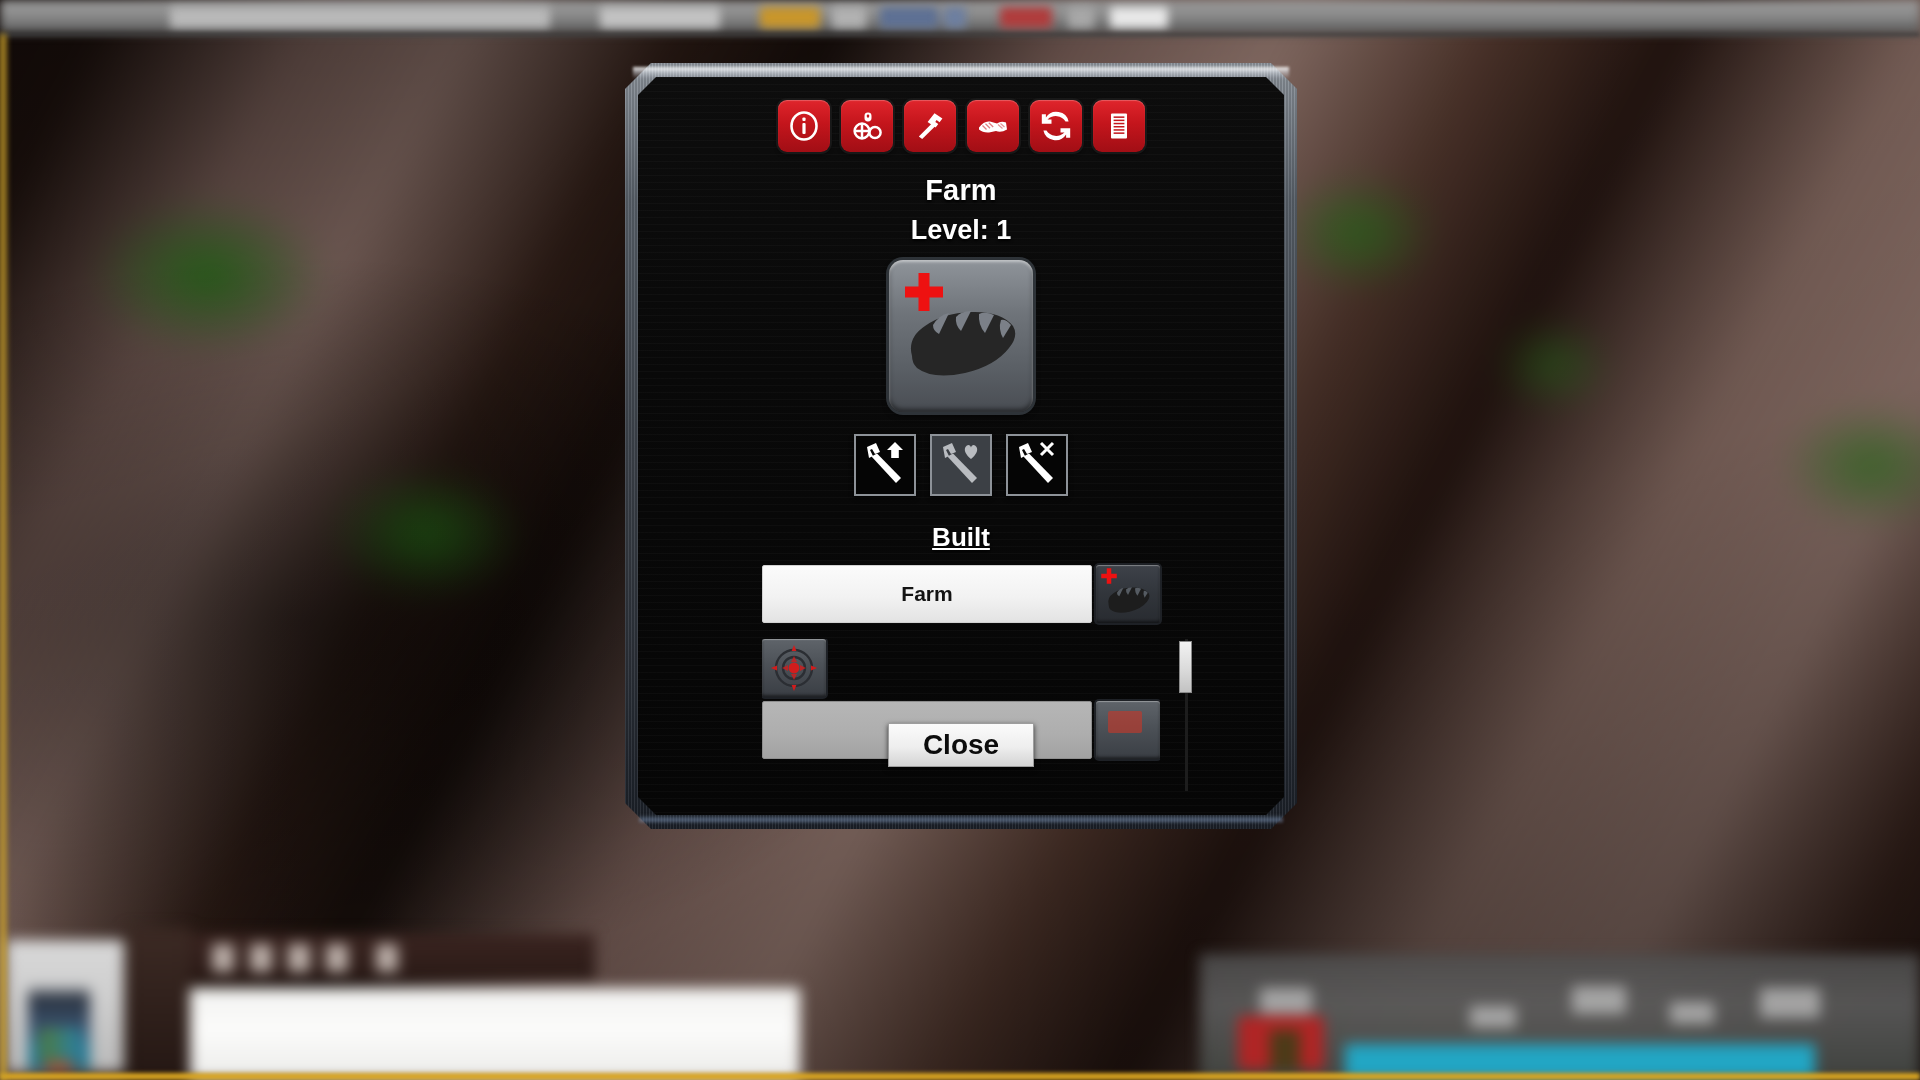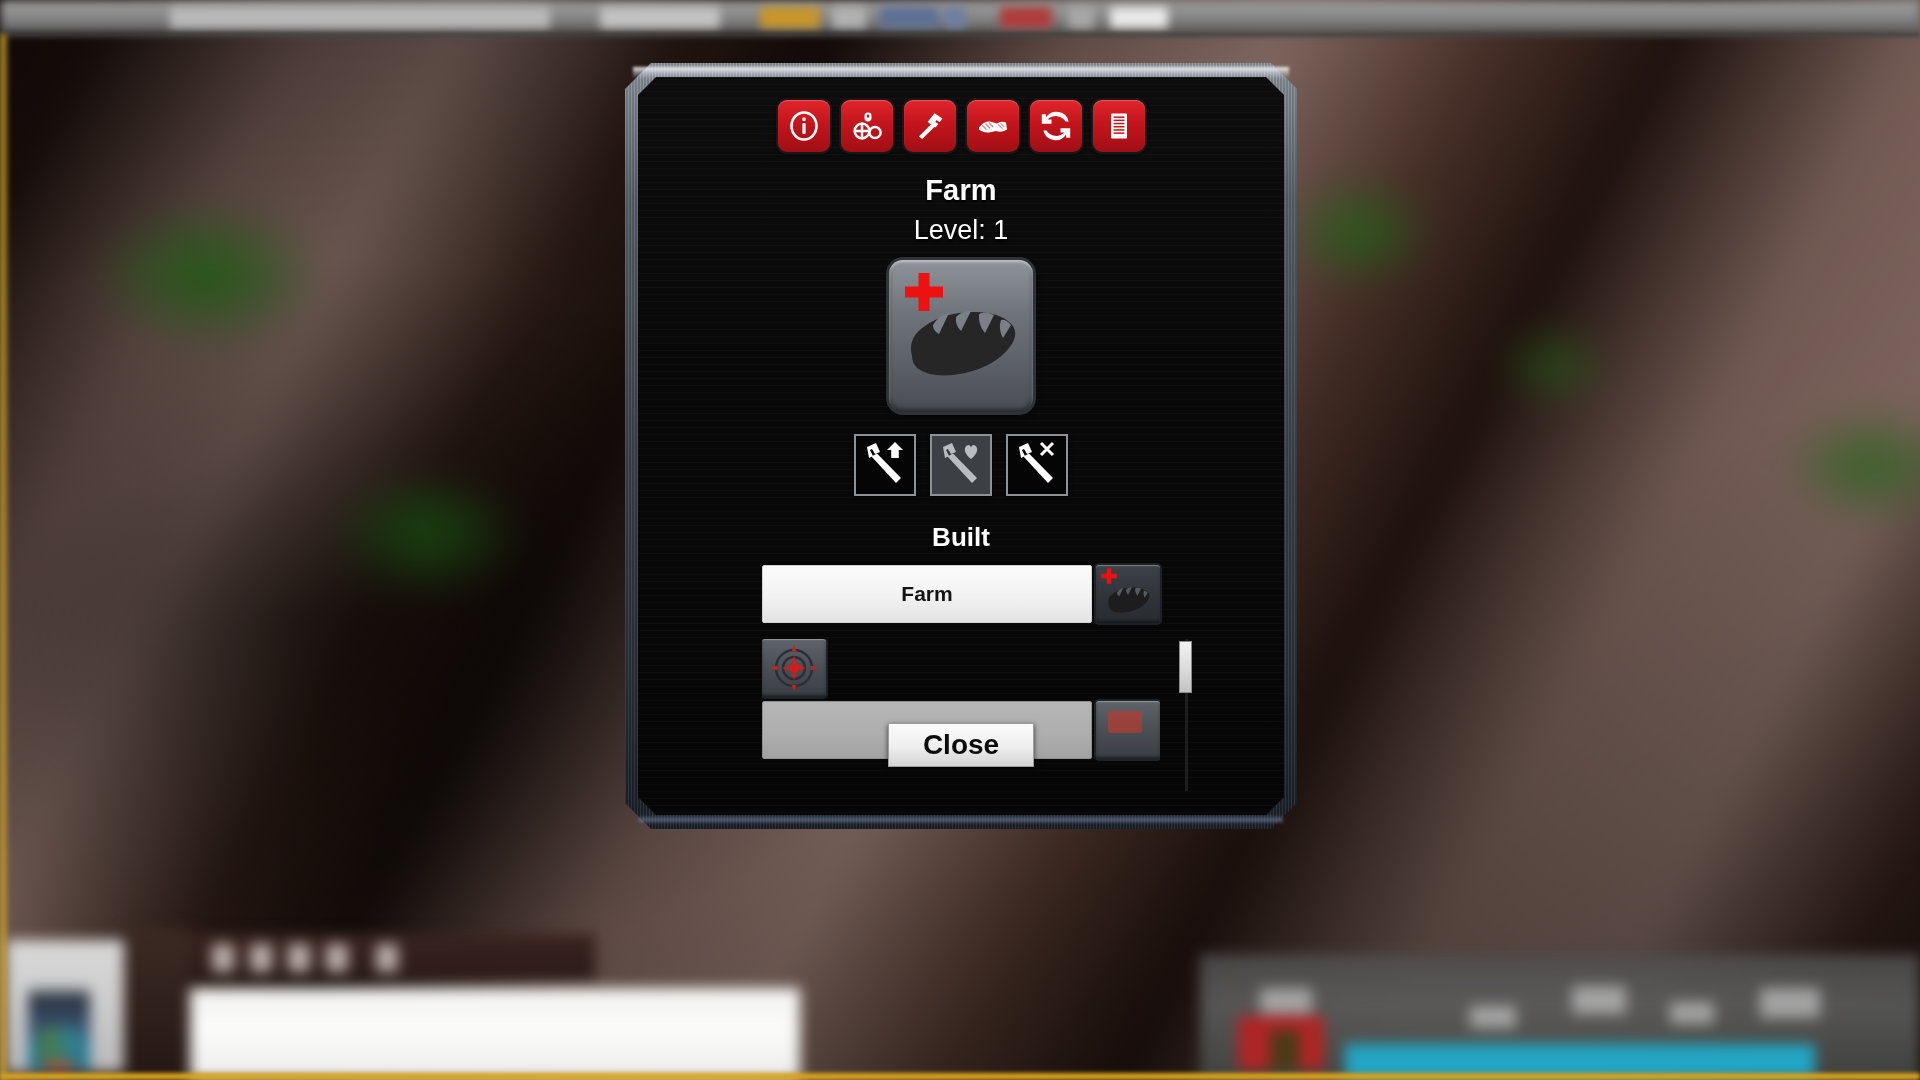--- a/index.html
+++ b/index.html
@@ -240,21 +240,21 @@
     font-size: 29px;
     font-weight: bold;
     margin-top: 22px;
     text-shadow: 0 2px 3px rgba(0,0,0,0.95);
     letter-spacing: 0.2px;
   }
   .panel-subtitle {
     text-align: center;
     color: #ffffff;
     font-size: 27px;
-    font-weight: normal;
+    font-weight: bold;
     margin-top: 8px;
     text-shadow: 0 2px 3px rgba(0,0,0,0.95);
   }
 
   
   .big-icon-wrap {
     display: flex; justify-content: center;
     margin-top: 14px;
   }
   .big-icon {
@@ -292,20 +292,21 @@
   }
   .action-btn.is-active { background: #3c4045; }
 
   
   .section-header {
     text-align: center;
     color: #ffffff;
     font-size: 26px;
     font-weight: bold;
     text-shadow: 0 2px 3px rgba(0,0,0,0.95);
+    text-decoration: underline;
   }
   .section-header.built { margin-top: 26px; }
   .section-header.notbuilt { margin-top: 22px; }
 
   
   .list-area {
     margin-top: 12px;
     padding: 0 0 0 0;
     display: flex;
     justify-content: center;

